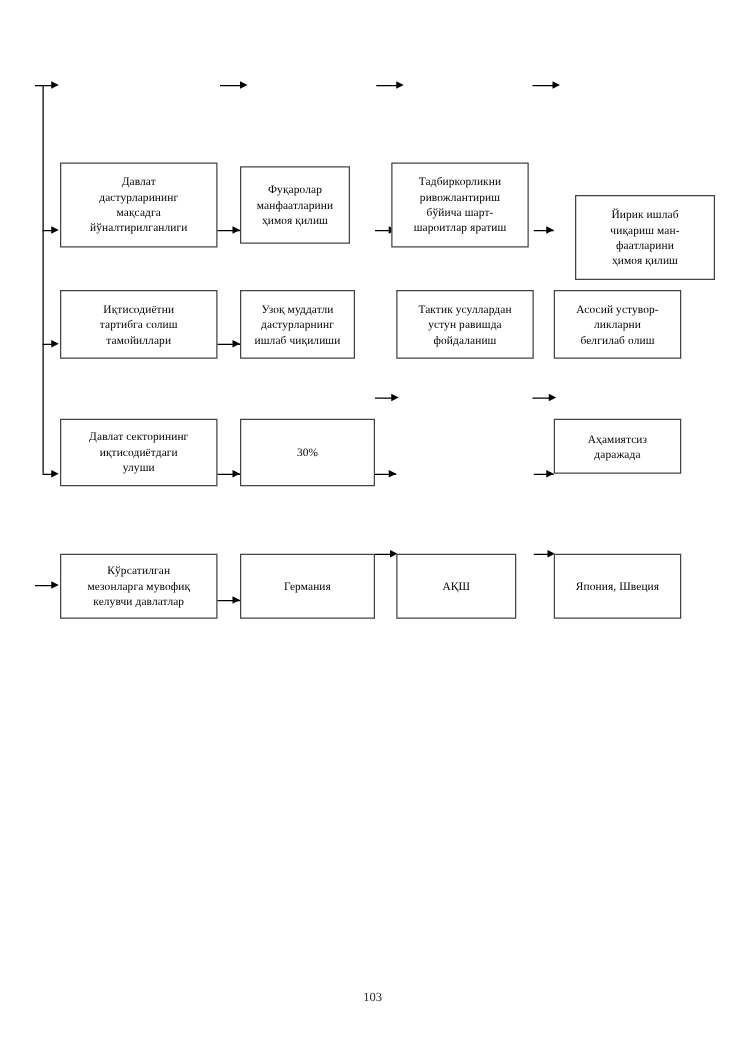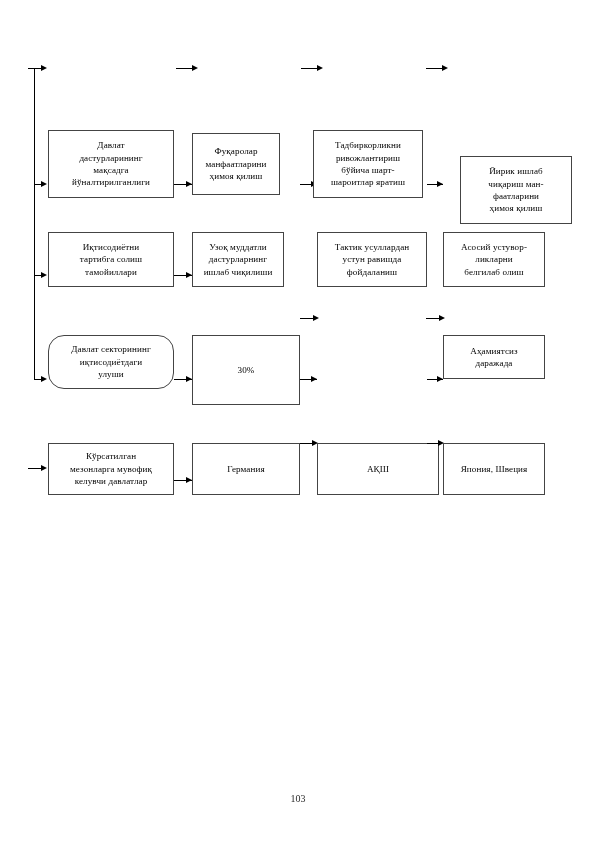--- a/index.html
+++ b/index.html
@@ -165,30 +165,30 @@
 
   <div>
     <div class="hline" style="left:300px; top:318px; width:15px;"></div>
     <div class="ahead" style="left:313px; top:314.6px;"></div>
   </div>
   <div>
     <div class="hline" style="left:426px; top:318px; width:15px;"></div>
     <div class="ahead" style="left:439px; top:314.6px;"></div>
   </div>
 
-  <div class="node" style="left:48px; top:335px; width:126px; height:54px;border-radius:16px;">Давлат секторининг
+  <div class="node" style="left:48px; top:335px; width:126px; height:54px;">Давлат секторининг
 иқтисодиётдаги
 улуши</div>
 
   <div>
     <div class="hline" style="left:174px; top:379px; width:18px;"></div>
     <div class="ahead" style="left:186px; top:375.6px;"></div>
   </div>
 
-  <div class="node" style="left:192px; top:335px; width:108px; height:70px;">30%</div>
+  <div class="node" style="left:192px; top:335px; width:108px; height:54px;">30%</div>
 
   <div>
     <div class="hline" style="left:300px; top:379px; width:17px;"></div>
     <div class="ahead" style="left:311px; top:375.6px;"></div>
   </div>
 
 
   <div>
     <div class="hline" style="left:427px; top:379px; width:16px;"></div>
     <div class="ahead" style="left:437px; top:375.6px;"></div>
@@ -211,21 +211,21 @@
     <div class="ahead" style="left:186px; top:476.6px;"></div>
   </div>
 
   <div class="node" style="left:192px; top:443px; width:108px; height:52px;">Германия</div>
 
   <div>
     <div class="hline" style="left:300px; top:443px; width:15px;"></div>
     <div class="ahead" style="left:312px; top:439.6px;"></div>
   </div>
 
-  <div class="node" style="left:317px; top:443px; width:122px; height:52px;">АҚШ</div>
+  <div class="node" style="left:317px; top:443px; width:96px; height:52px;">АҚШ</div>
 
   <div>
     <div class="hline" style="left:427px; top:443px; width:14px;"></div>
     <div class="ahead" style="left:438px; top:439.6px;"></div>
   </div>
 
   <div class="node" style="left:443px; top:443px; width:102px; height:52px;">Япония, Швеция</div>
 
   <div id="folio">103</div>
 

